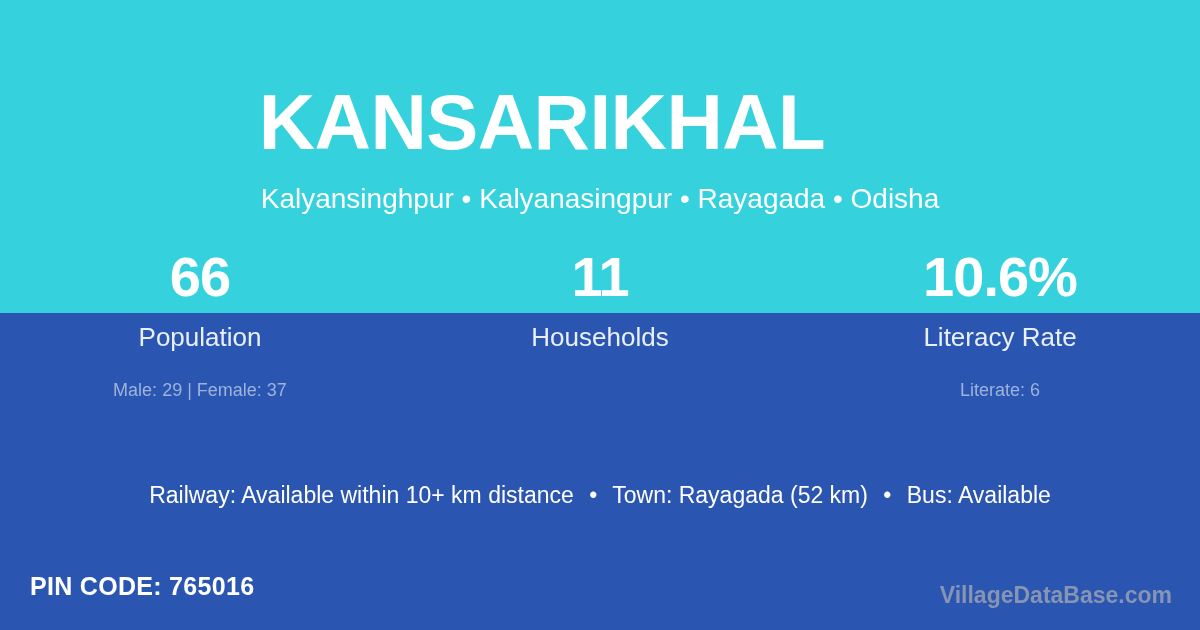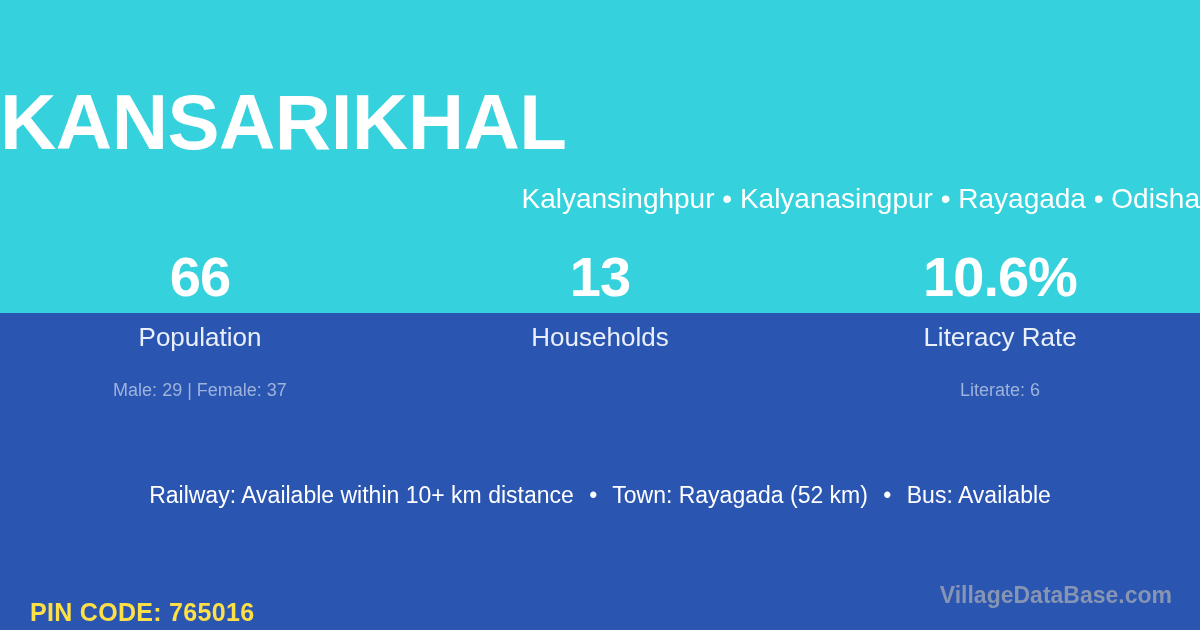--- a/index.html
+++ b/index.html
@@ -42,35 +42,36 @@
     height:317px;
     background:#2a55b0;
   }
 
   
   .title {
     position:absolute;
     left:0;
     top:80px;
     width:1084px;
+    text-align:center;
     color:#ffffff;
     font-size:78px;
     font-weight:700;
     letter-spacing:-0.5px;
     line-height:84px;
     white-space:nowrap;
     z-index:5;
   }
 
   .subtitle {
     position:absolute;
     left:0;
     top:181px;
     width:1200px;
-    text-align:right;
+    text-align:center;
     color:#ffffff;
     font-size:28px;
     font-weight:400;
     line-height:36px;
     white-space:nowrap;
     z-index:5;
   }
 
   
   .stats {
@@ -132,22 +133,22 @@
   .info-sep {
     display:inline-block;
     padding:0 9px;
     color:#ffffff;
   }
 
   
   .pin-code {
     position:absolute;
     left:30px;
-    top:596px;
-    color:#fde047;
+    top:570px;
+    color:#ffffff;
     font-size:25px;
     font-weight:700;
     line-height:32px;
     letter-spacing:0.3px;
     white-space:nowrap;
     z-index:5;
   }
 
   .brand {
     position:absolute;
@@ -175,21 +176,21 @@
 
   <div class="stats">
 
     <div class="stat">
       <div class="stat-value">66</div>
       <div class="stat-label">Population</div>
       <div class="stat-sub">Male: 29 | Female: 37</div>
     </div>
 
     <div class="stat">
-      <div class="stat-value">13</div>
+      <div class="stat-value">11</div>
       <div class="stat-label">Households</div>
     </div>
 
     <div class="stat">
       <div class="stat-value">10.6%</div>
       <div class="stat-label">Literacy Rate</div>
       <div class="stat-sub">Literate: 6</div>
     </div>
 
   </div>

